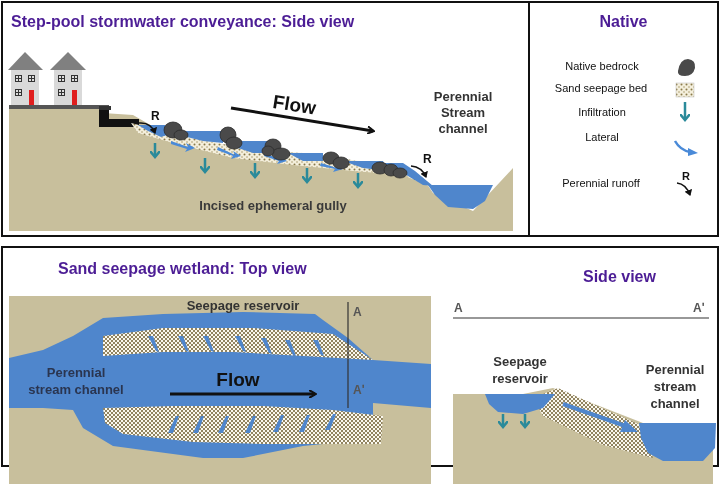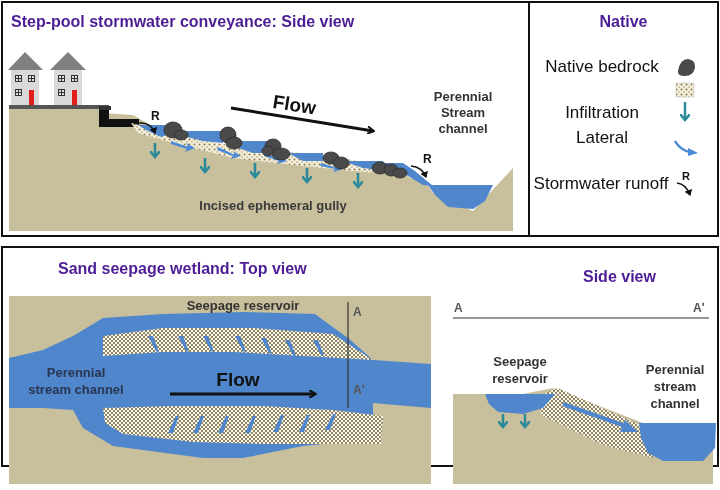--- a/index.html
+++ b/index.html
@@ -4,21 +4,21 @@
 <style>
   html, body { margin: 0; padding: 0; background: #ffffff; }
   body { width: 720px; height: 490px; position: relative; overflow: hidden; font-family: "Liberation Sans", sans-serif; }
   .panel { position: absolute; border: 2px solid #111; box-sizing: border-box; background: #fff; }
   #panel-top { left: 1px; top: 1px; width: 529px; height: 236px; }
   #panel-legend { left: 528px; top: 1px; width: 191px; height: 236px; }
   #panel-bottom { left: 1px; top: 246px; width: 718px; height: 221px; }
   .title { position: absolute; font-weight: bold; font-size: 16px; color: #4c1d95; white-space: nowrap; }
   svg { position: absolute; left: 0; top: 0; }
   .lbl { font-family: "Liberation Sans", sans-serif; font-weight: bold; fill: #333; }
-  .leg-text { position: absolute; font-size: 17px; color: #111; text-align: center; line-height: 15px; }
+  .leg-text { position: absolute; font-size: 11px; color: #111; text-align: center; line-height: 15px; }
 </style>
 </head>
 <body>
 
 <svg width="0" height="0" style="position:absolute">
   <defs>
     <pattern id="sand" width="5" height="5" patternUnits="userSpaceOnUse">
       <rect width="5" height="5" fill="#f4efdc"></rect>
       <circle cx="1.5" cy="1.5" r="1" fill="#8a7a4a"></circle>
       <circle cx="4" cy="4" r="0.8" fill="#a8996a"></circle>
@@ -144,23 +144,24 @@
     <text class="lbl" x="460" y="98" font-size="13" text-anchor="middle">Perennial</text>
     <text class="lbl" x="460" y="114" font-size="13" text-anchor="middle">Stream</text>
     <text class="lbl" x="460" y="130" font-size="13" text-anchor="middle">channel</text>
     <text class="lbl" x="270" y="207" font-size="13" text-anchor="middle" style="fill:#3a3a3a">Incised ephemeral gully</text>
   </svg>
 </div>
 
 <div class="panel" id="panel-legend">
   <div class="title" style="left:0; width:187px; text-align:center; top:10px;">Native</div>
   <div class="leg-text" style="left:4px; width:136px; top:56px;">Native bedrock</div>
+  <div class="leg-text" style="left:2px; width:138px; top:78px;">Sand seepage bed</div>
   <div class="leg-text" style="left:4px; width:136px; top:127px;">Lateral</div>
   <div class="leg-text" style="left:4px; width:136px; top:102px;">Infiltration</div>
-  <div class="leg-text" style="left:2px; width:138px; top:173px;">Stormwater runoff</div>
+  <div class="leg-text" style="left:2px; width:138px; top:173px;">Perennial runoff</div>
   <svg width="189" height="234">
     <path d="M148,68 Q150,56 158,56 Q166,57 165,65 Q163,73 155,73 Q147,73 148,68 Z" fill="#4a4a4a"></path>
     <rect x="146" y="80" width="18" height="14" fill="url(#sand)" stroke="#bbb" stroke-width="0.5"></rect>
     <line x1="155" y1="99" x2="155" y2="116" stroke="#2a8a9a" stroke-width="2.5" marker-end="url(#ah-teal)"></line>
     <g>
       <path d="M145,138 Q150,147 160,149" fill="none" stroke="#4a8ad8" stroke-width="2.5"></path>
       <path d="M158,145 L168,150 L158,153 Z" fill="#4a8ad8"></path>
     </g>
     <text class="lbl" x="152" y="177" font-size="11" style="fill:#111">R</text>
     <path d="M147,180 Q156,181 160,192" fill="none" stroke="#111" stroke-width="1.5" marker-end="url(#ah-small)"></path>

